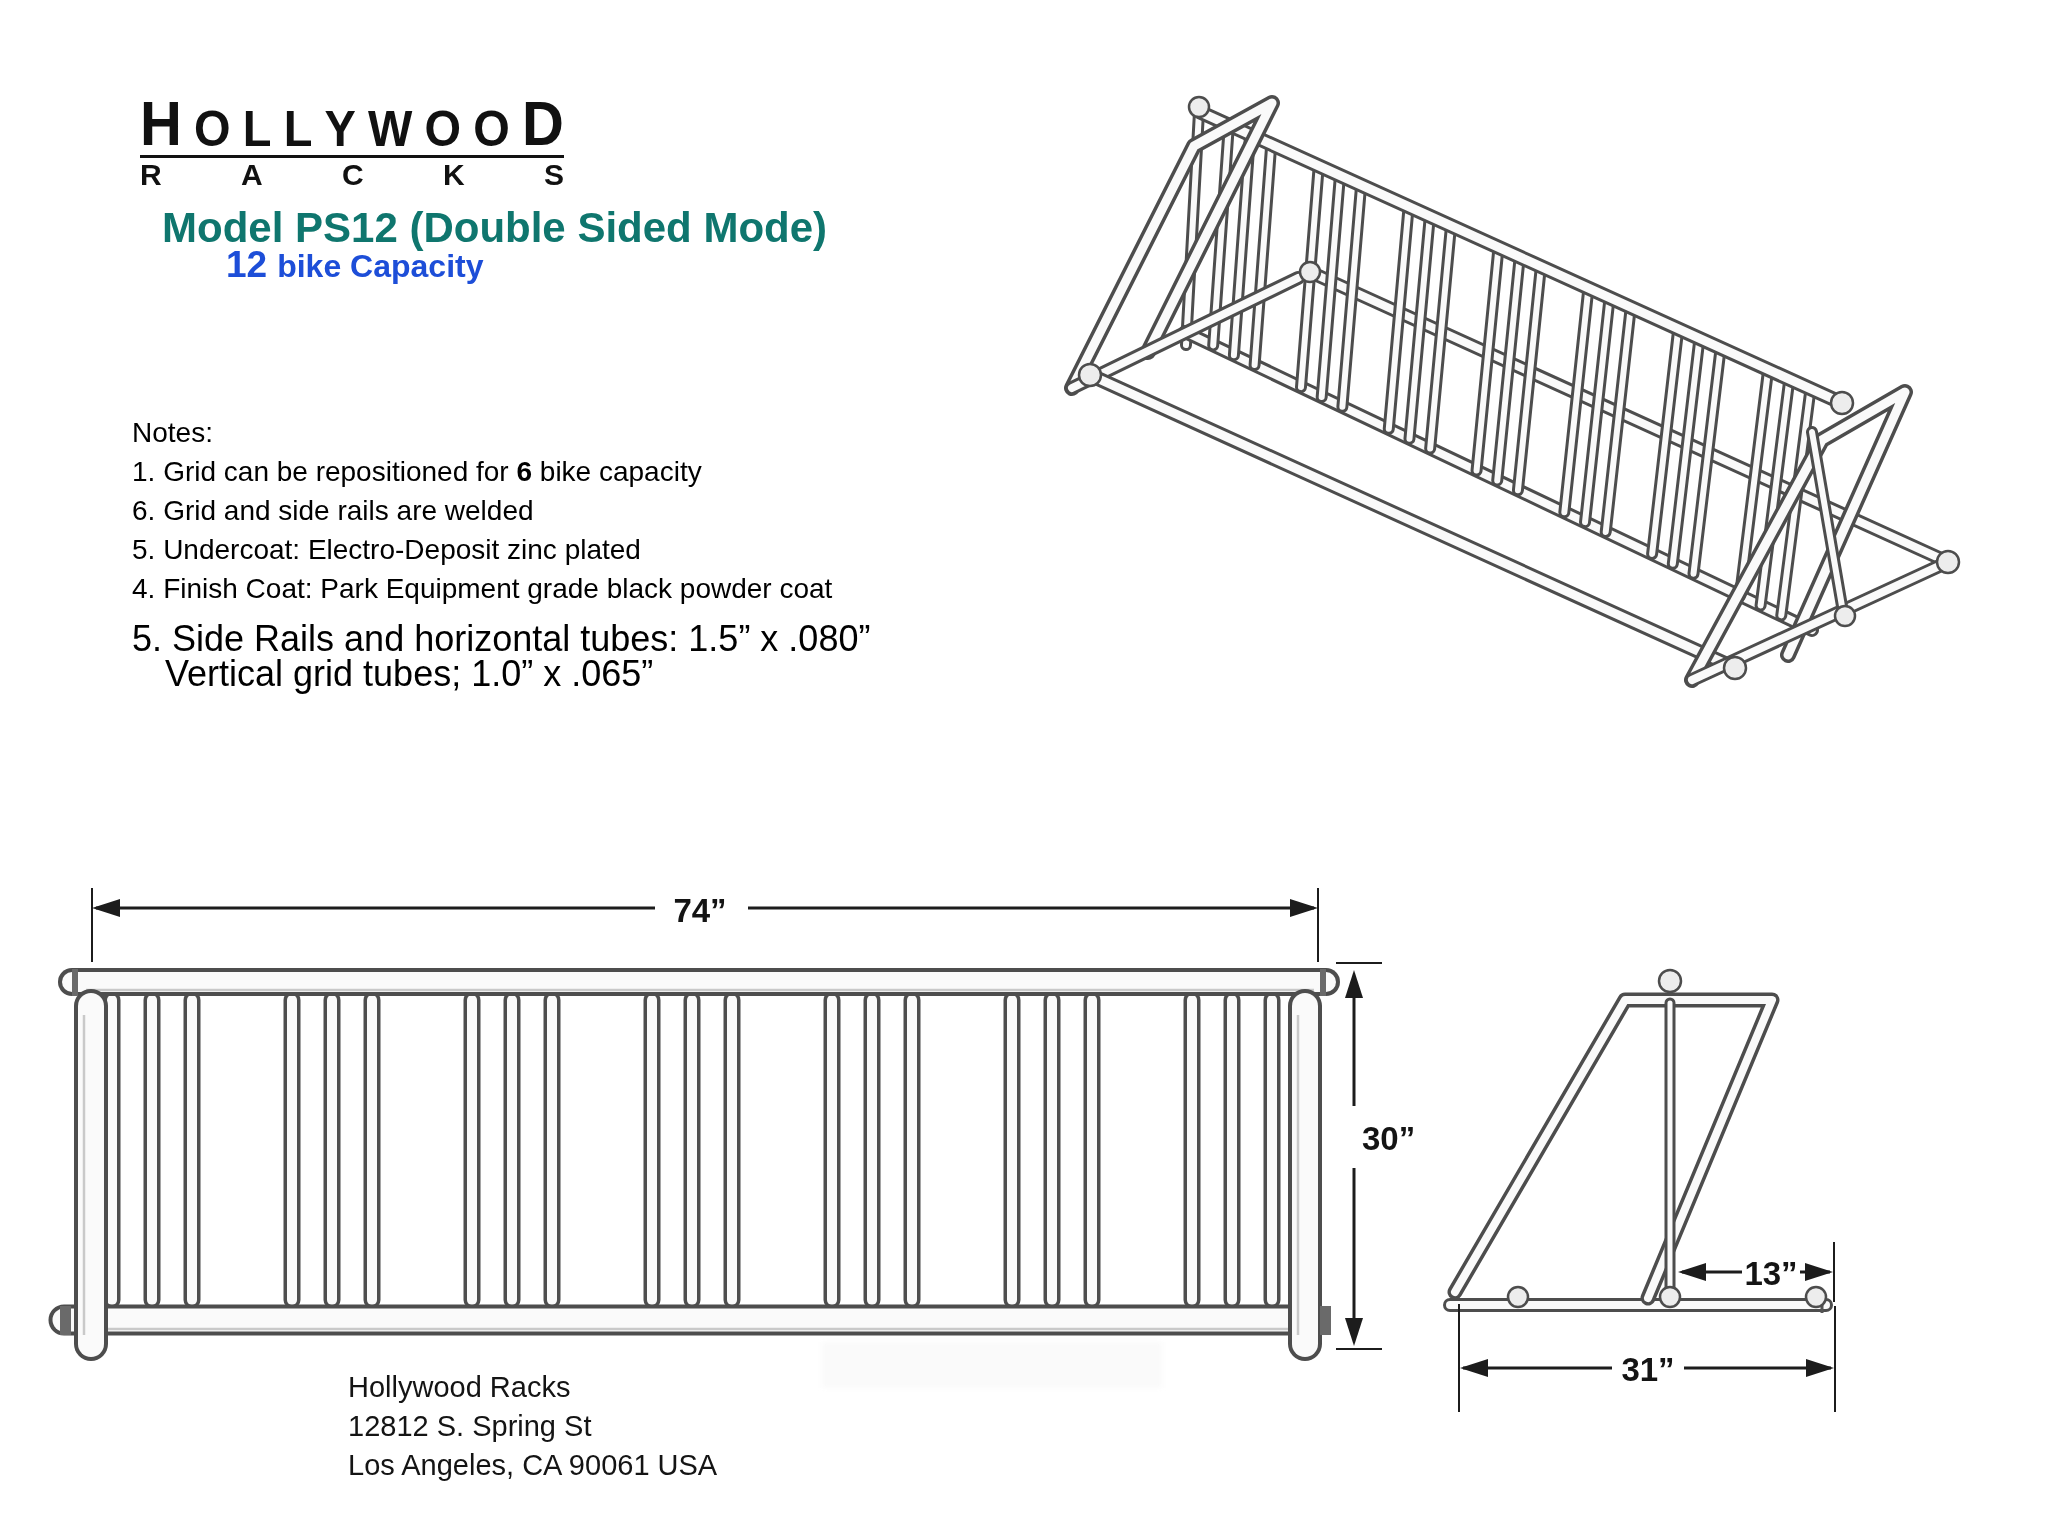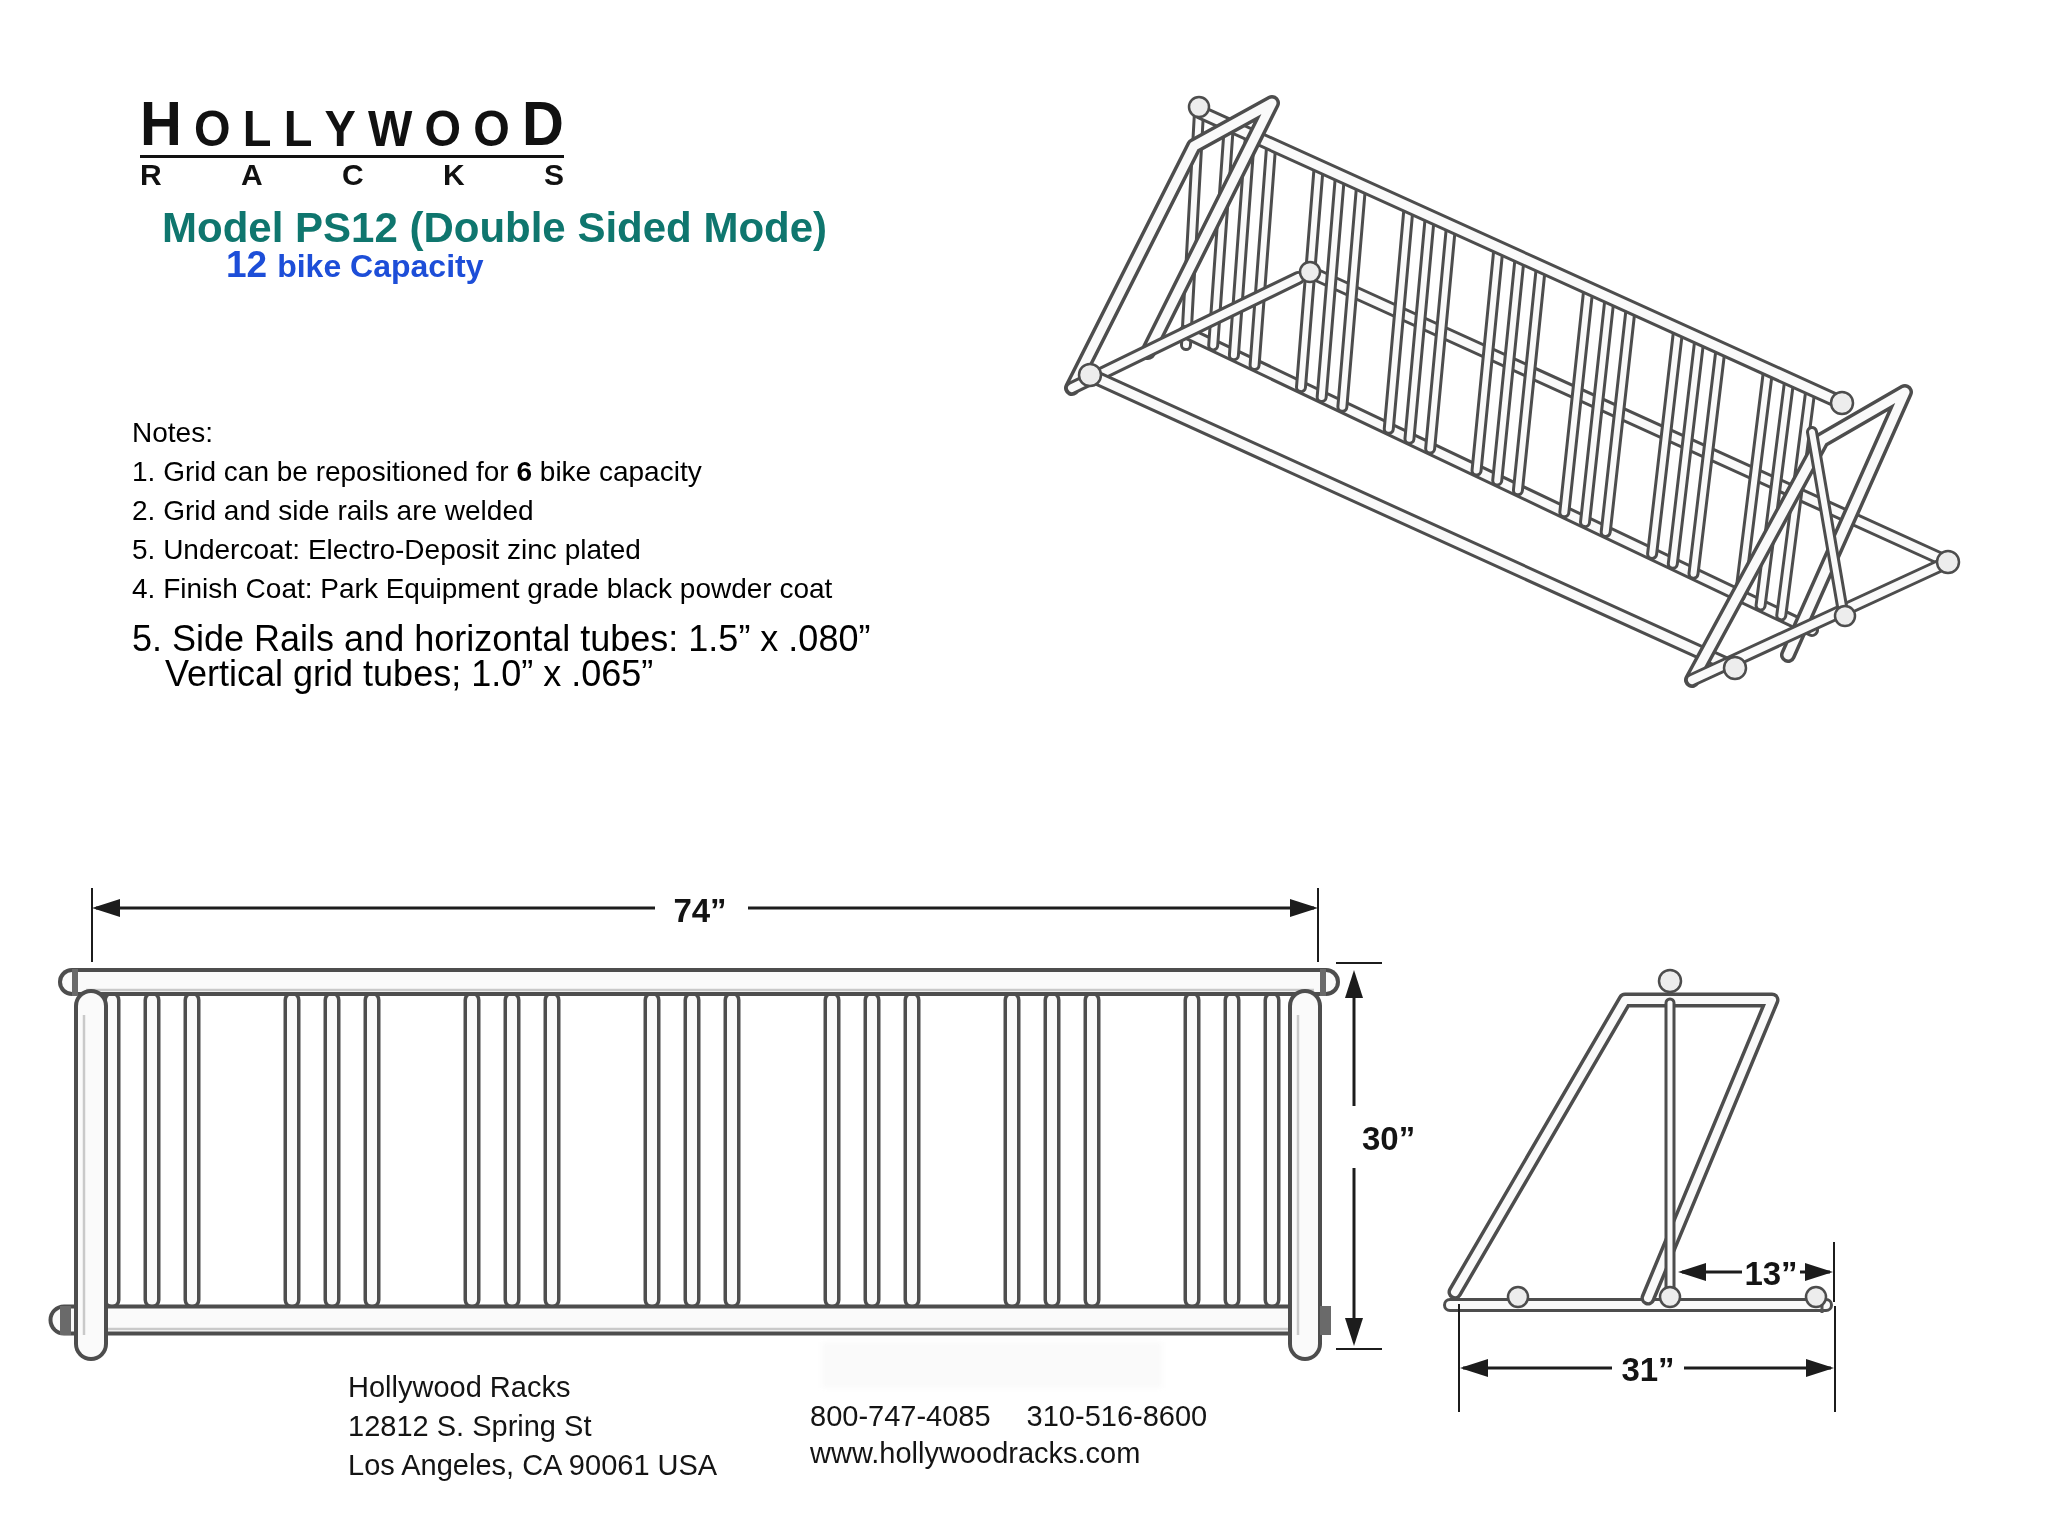--- a/index.html
+++ b/index.html
@@ -64,39 +64,35 @@
   </div>
 
   <div class="model-line">Model PS12 (Double Sided Mode)</div>
   <div class="capacity-line">
     <span class="num">12</span><span class="txt">bike Capacity</span>
   </div>
 
   <div class="notes">
     <div>Notes:</div>
     <div><span>1. Grid can be repositioned for </span><span class="bold6">6</span><span> bike capacity</span></div>
-    <div>2. Grid and side rails are welded</div>
+    <div>6. Grid and side rails are welded</div>
     <div>5. Undercoat: Electro-Deposit zinc plated</div>
     <div>4. Finish Coat: Park Equipment grade black powder coat</div>
     <div class="note5">
       <div>5. Side Rails and horizontal tubes: 1.5” x .080”</div>
       <div class="cont">Vertical grid tubes; 1.0” x .065”</div>
     </div>
   </div>
 
   <div class="watermark"></div>
 
   <div class="address">
     <div>Hollywood Racks</div>
     <div>12812 S. Spring St</div>
     <div>Los Angeles, CA 90061 USA</div>
-  </div>
-  <div class="contact">
-    <div><span>800-747-4085</span><span class="p2">310-516-8600</span></div>
-    <div>www.hollywoodracks.com</div>
   </div>
 
   <svg id="iso-svg" style="left:1040px;top:40px;" width="980" height="740" viewBox="1040 40 980 740">
     <g id="iso-g">
         <line x1="1199" y1="112" x2="1186" y2="345" stroke="#4d4d4d" stroke-width="12" stroke-linecap="round"></line>
         <line x1="1199" y1="112" x2="1186" y2="345" stroke="#fafafa" stroke-width="6" stroke-linecap="round"></line>
         <line x1="1310" y1="272" x2="1948" y2="562" stroke="#4d4d4d" stroke-width="14" stroke-linecap="round"></line>
         <line x1="1310" y1="272" x2="1948" y2="562" stroke="#fafafa" stroke-width="8" stroke-linecap="round"></line>
         <line x1="1185" y1="332" x2="1812" y2="630" stroke="#4d4d4d" stroke-width="14" stroke-linecap="round"></line>
         <line x1="1185" y1="332" x2="1812" y2="630" stroke="#fafafa" stroke-width="8" stroke-linecap="round"></line>

